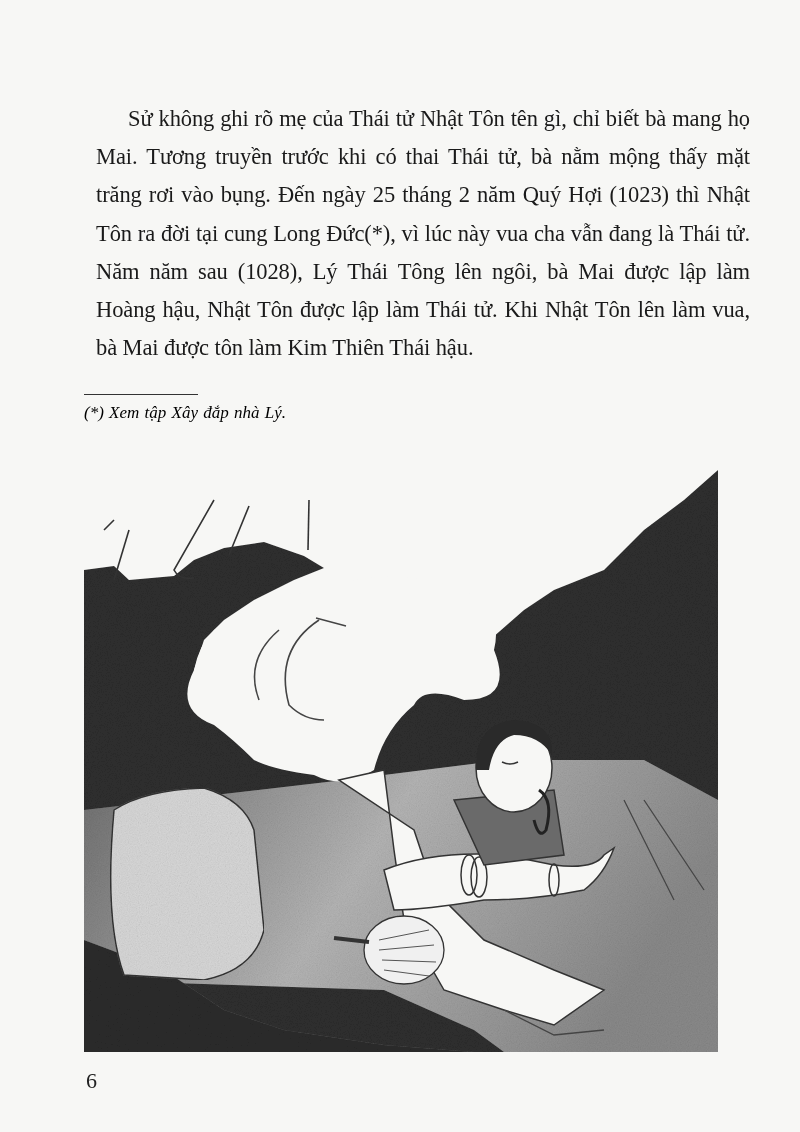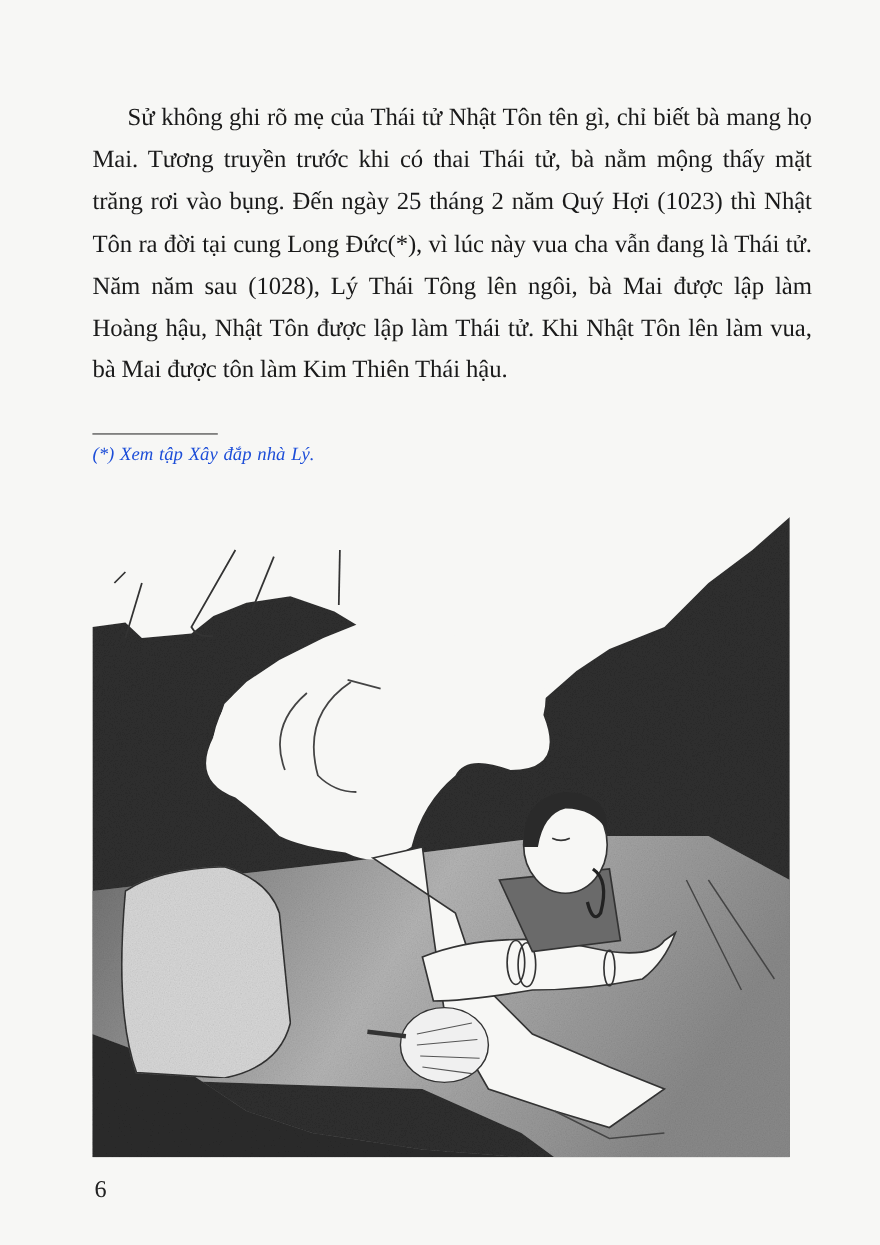--- a/index.html
+++ b/index.html
@@ -5,30 +5,30 @@
     html, body { margin: 0; padding: 0; }
     body {
       width: 800px; height: 1132px; position: relative; overflow: hidden;
       background: #f7f7f5;
       font-family: "Liberation Serif", "DejaVu Serif", serif;
       color: #1a1a1a;
     }
     .paragraph {
       position: absolute; left: 84px; top: 88px; width: 654px;
       font-size: 22.5px; line-height: 38.2px; text-align: justify;
-      text-indent: 32px; margin: 0;
+      text-indent: 32px; margin: 12px;
       letter-spacing: -0.1px;
     }
     .fn-rule {
       position: absolute; left: 84px; top: 394px; width: 114px; height: 0;
       border-top: 1.5px solid #333;
     }
     .footnote {
       position: absolute; left: 84px; top: 403px;
-      font-size: 17px; font-style: italic; margin: 0; color: #1d4ed8;
+      font-size: 17px; font-style: italic; margin: 0; color: #000000;
       word-spacing: 1px;
     }
     .illustration {
       position: absolute; left: 84px; top: 470px; width: 634px; height: 582px;
     }
     .illustration svg { display: block; width: 100%; height: 100%; }
     .page-number {
       position: absolute; left: 86px; top: 1068px;
       font-size: 22px; color: #222;
     }

